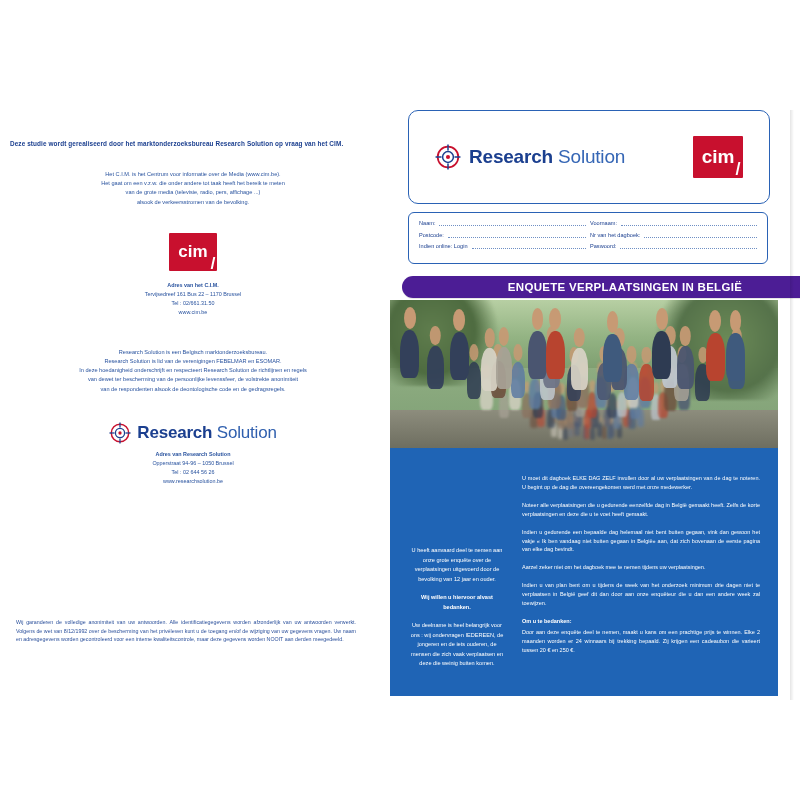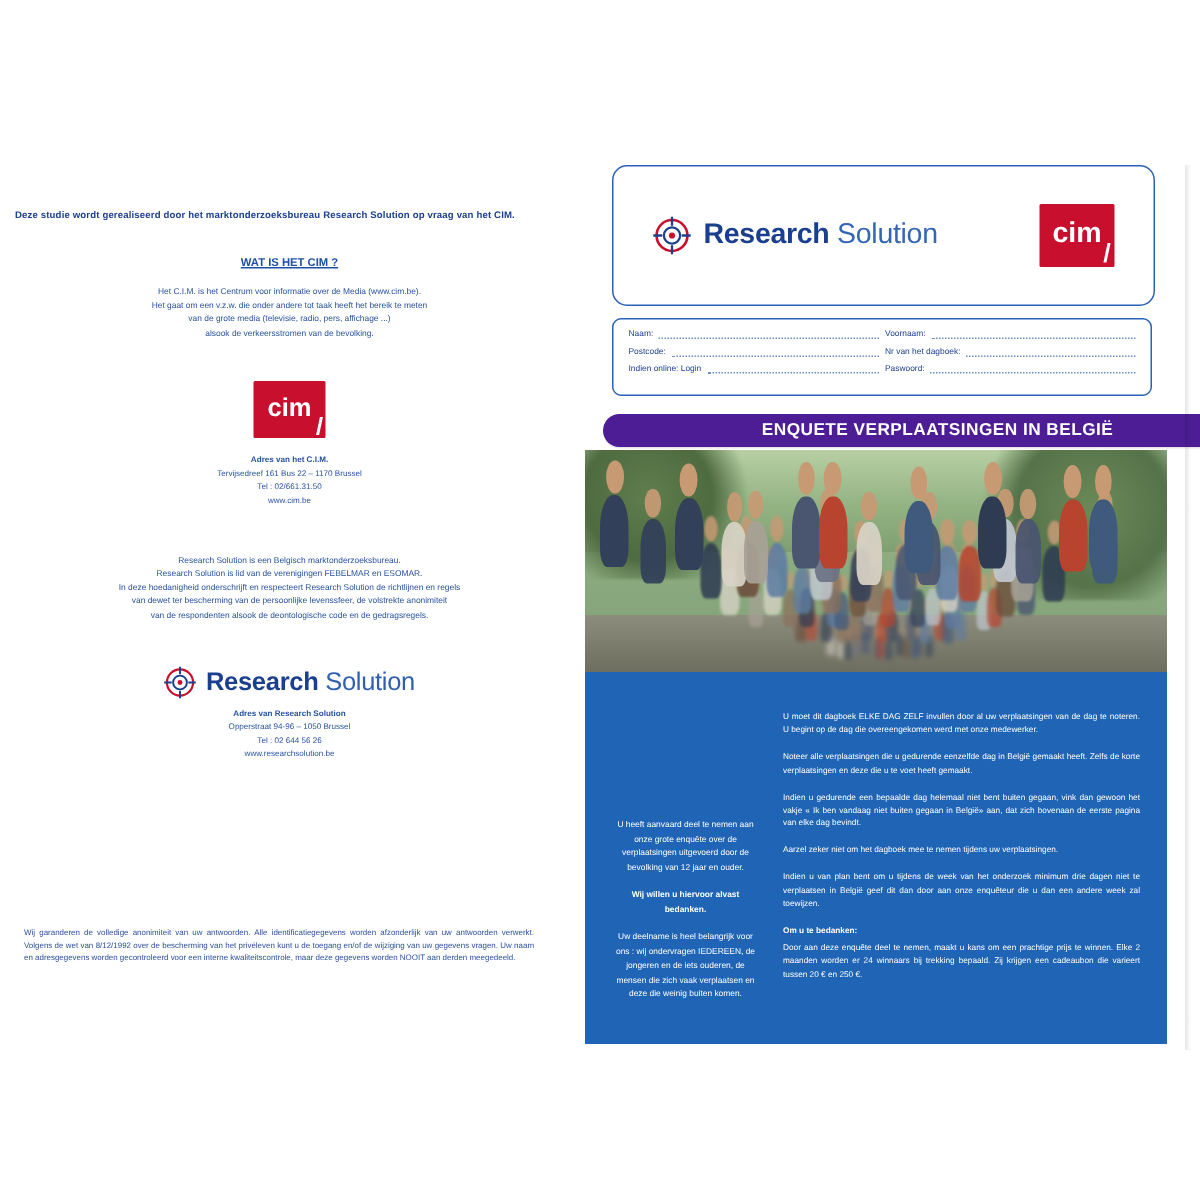--- a/index.html
+++ b/index.html
@@ -332,21 +332,20 @@
 </style>
 </head>
 <body>
 
 <div id="page">
 
   <div id="left-page">
 
     <div class="lead-line">Deze studie wordt gerealiseerd door het marktonderzoeksbureau Research Solution op vraag van het CIM.</div>
 
-    <div class="sec-title">WAT IS HET CIM ?</div>
     <div class="body-center" style="white-space: pre-line;">Het C.I.M. is het Centrum voor informatie over de Media (www.cim.be).
 Het gaat om een v.z.w. die onder andere tot taak heeft het bereik te meten
 van de grote media (televisie, radio, pers, affichage ...)
 alsook de verkeersstromen van de bevolking.</div>
 
     <div class="block-gap-1"></div>
 
     <div class="cim-logo-wrap">
       <span class="cim-box">
         <span class="cim-text">cim</span>

